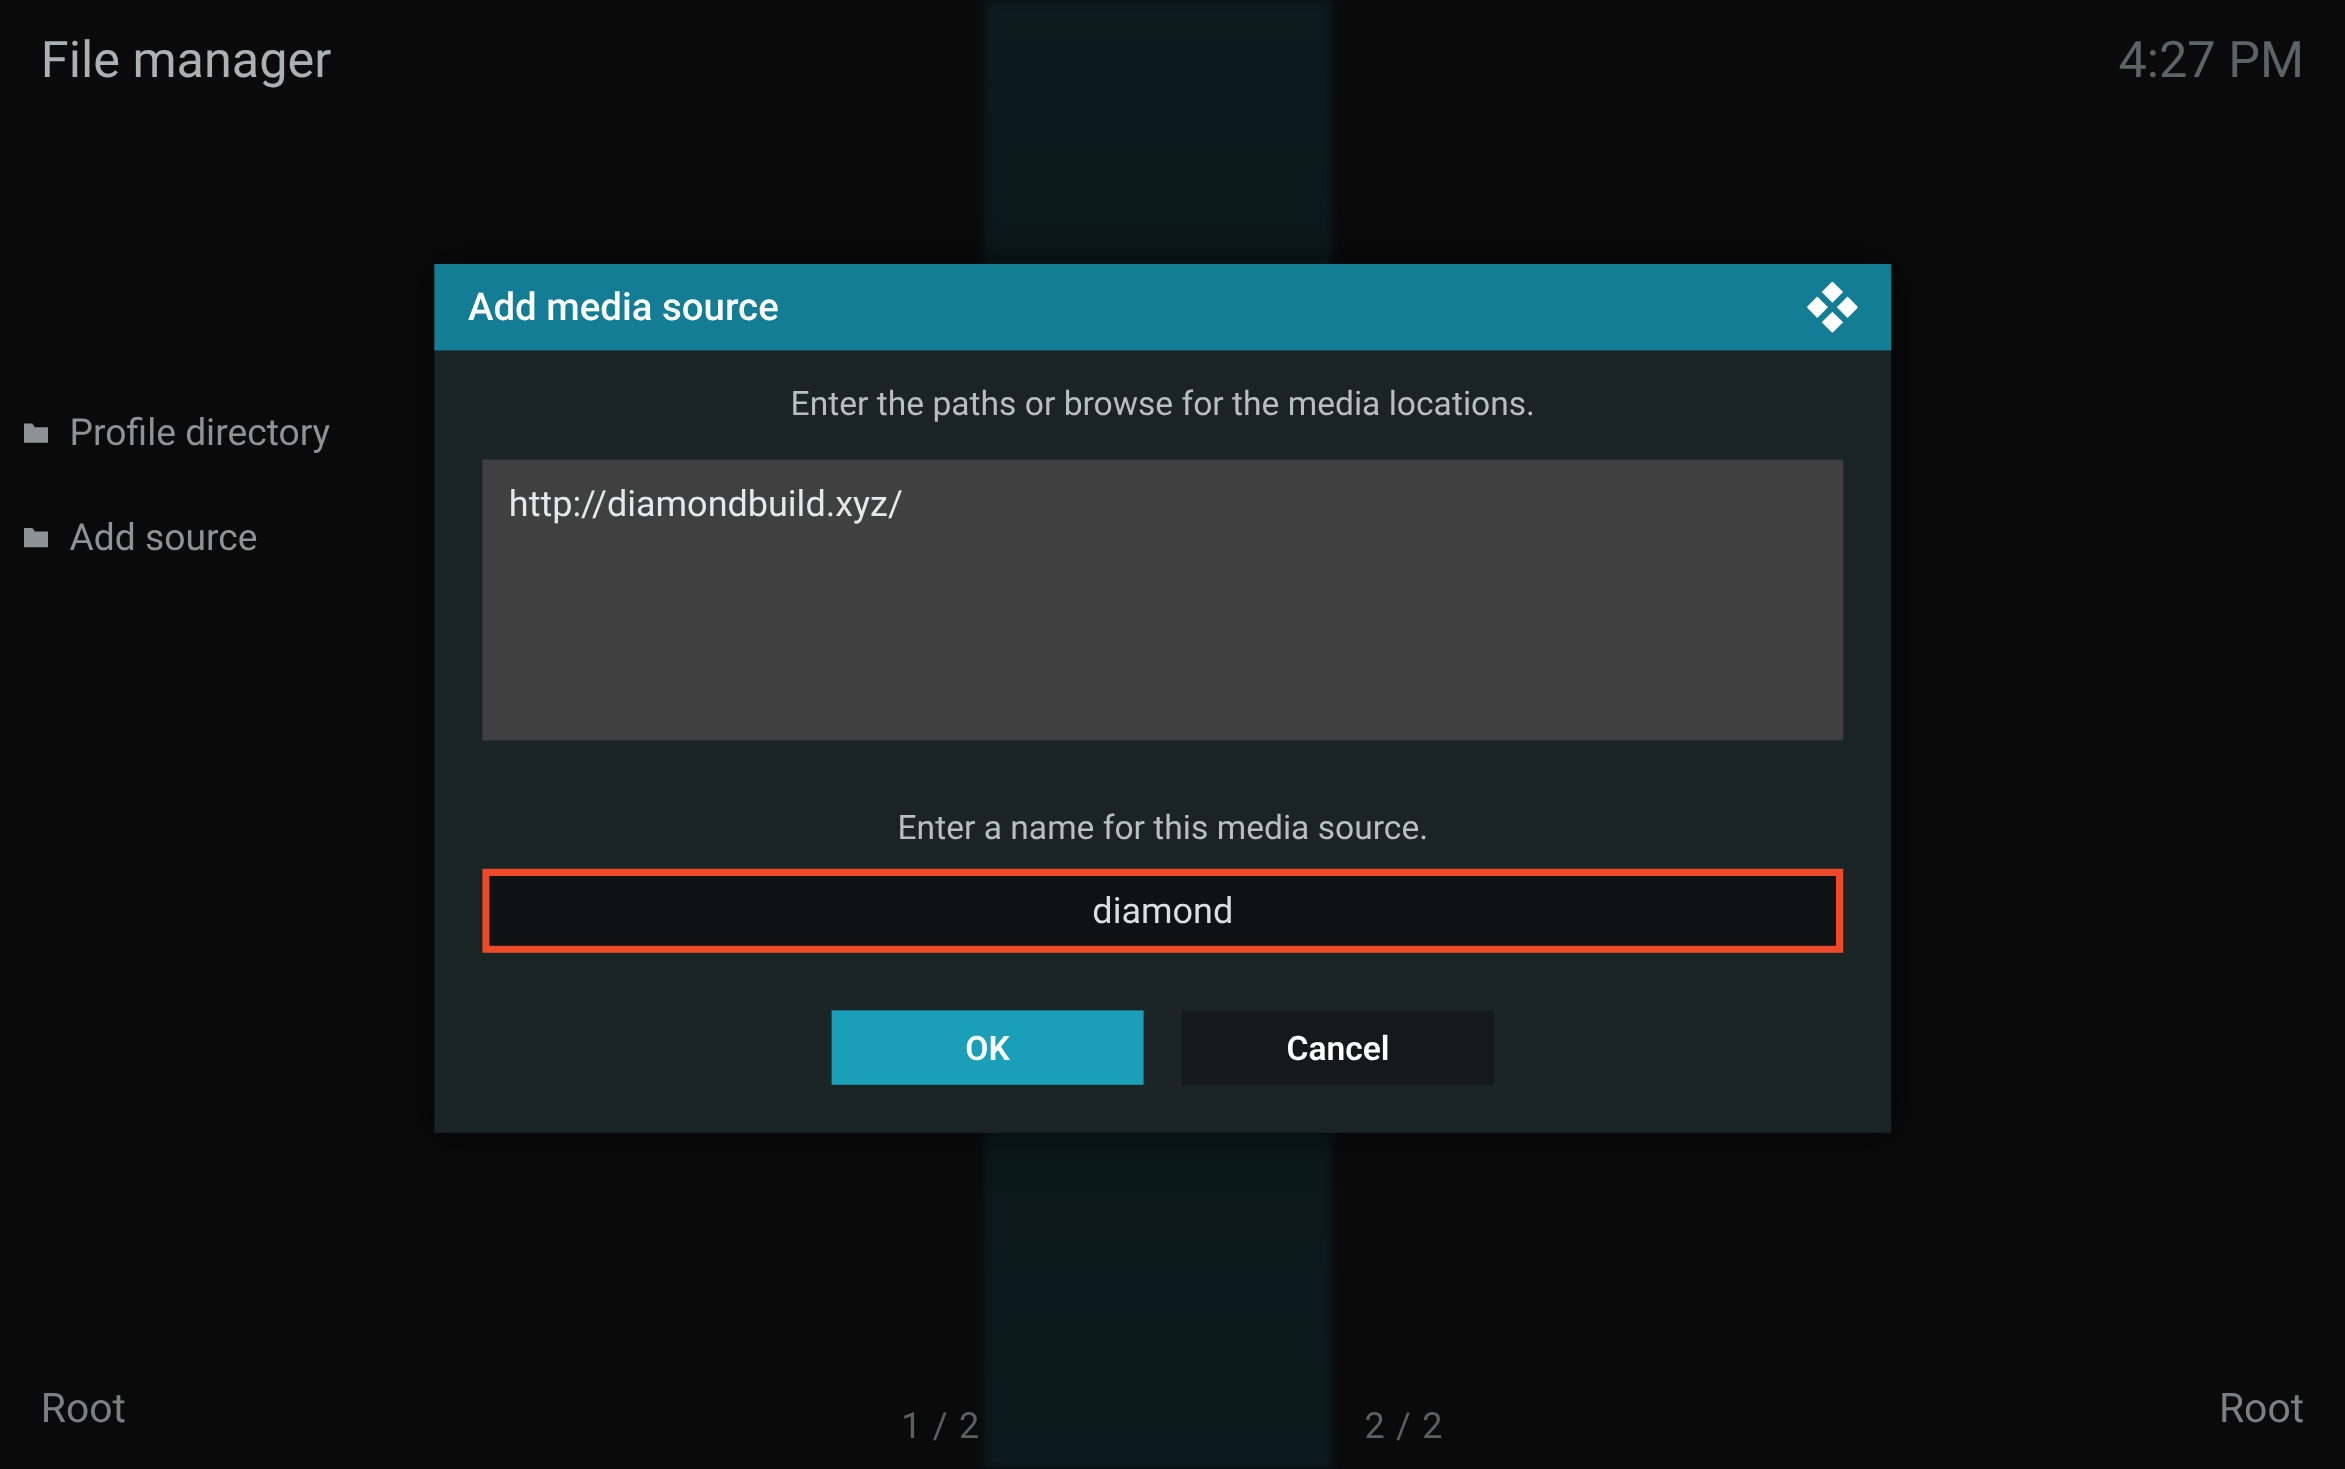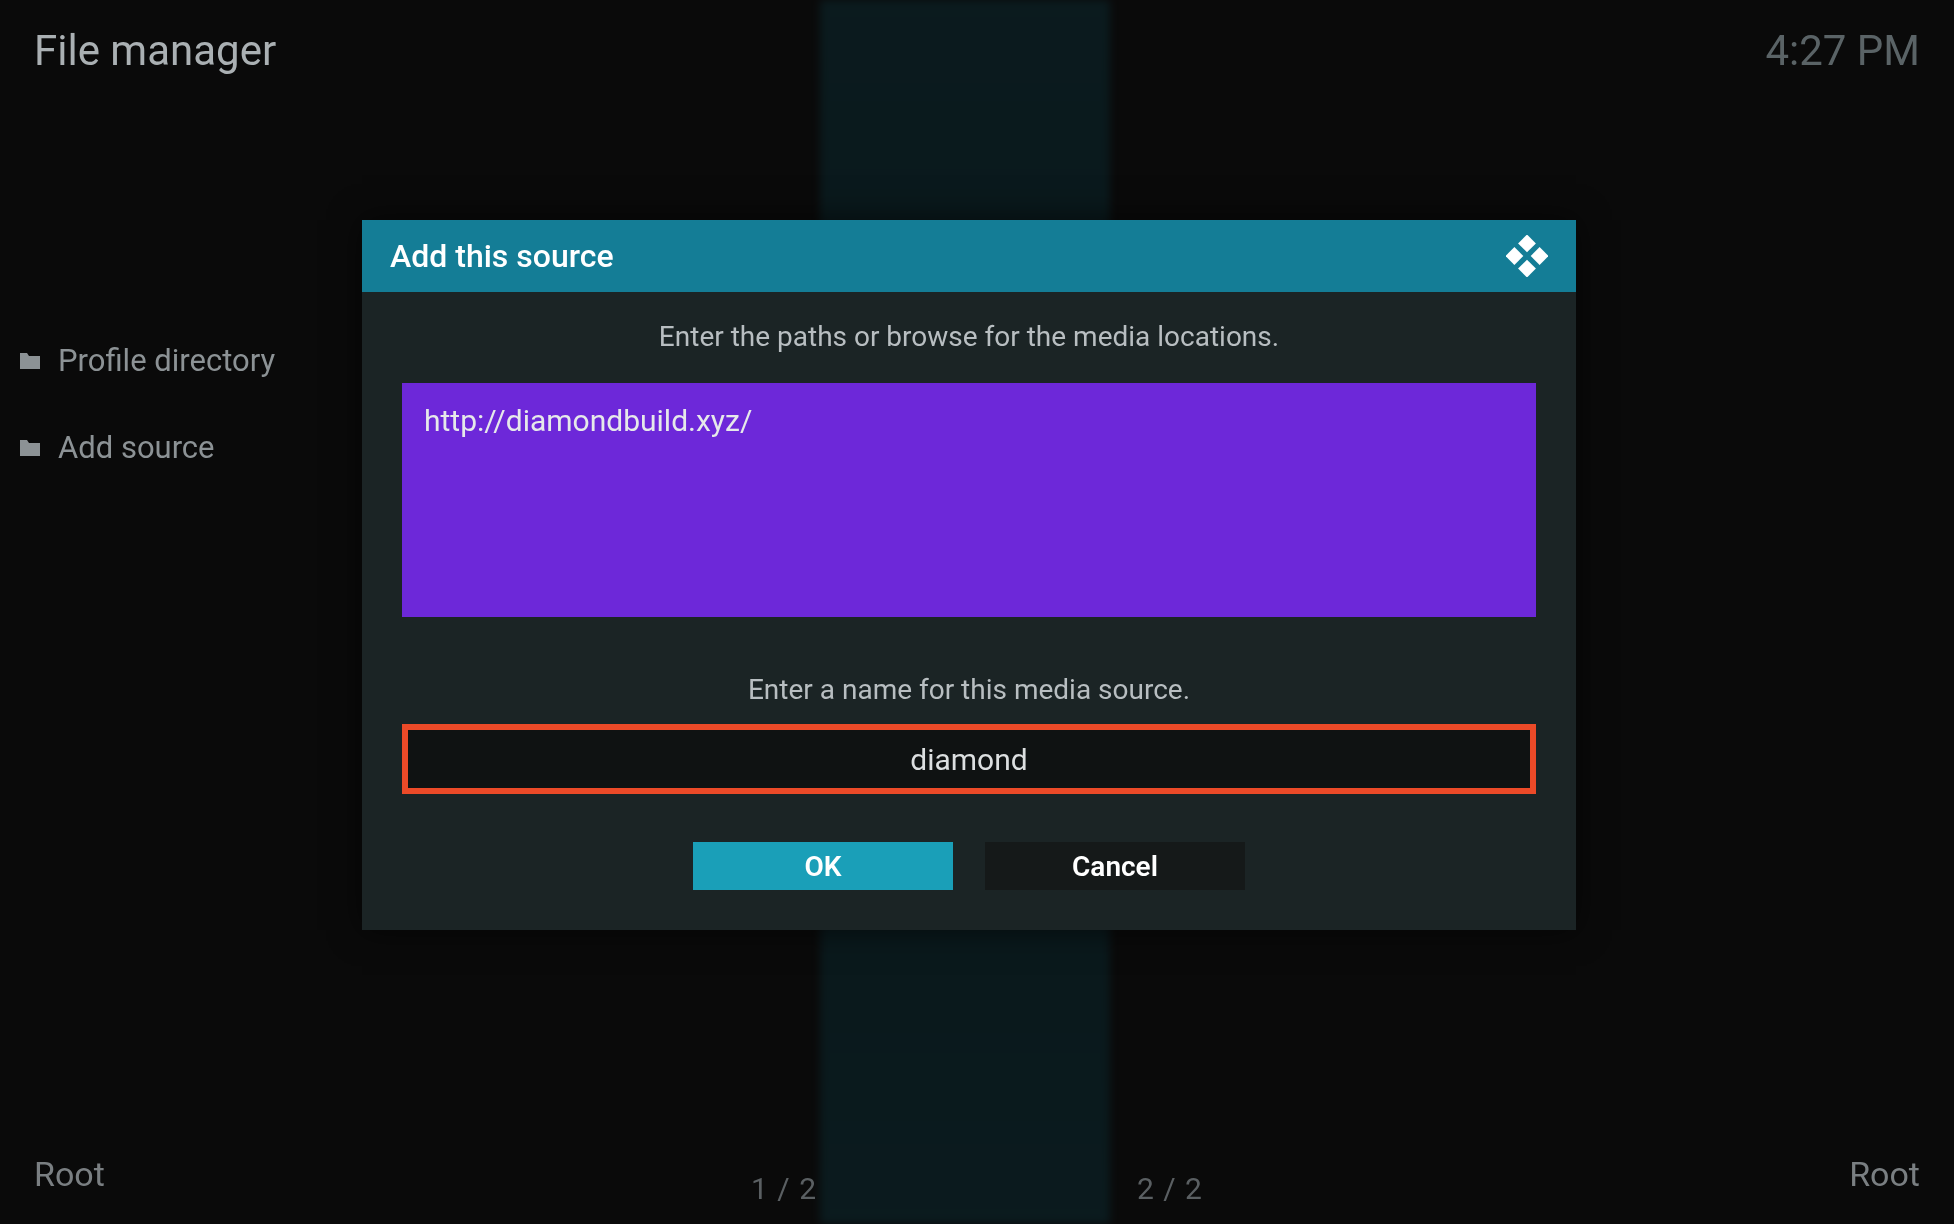--- a/index.html
+++ b/index.html
@@ -130,21 +130,21 @@
       font-size: 28px;
       margin-bottom: 30px;
     }
     .paths-row {
       display: flex;
       gap: 34px;
       align-items: flex-start;
     }
     .path-input-area {
       flex: 1;
-      background: #6d28d9;
+      background: #404040;
       height: 234px;
       padding: 18px 22px;
       color: #e6e9ea;
       font-size: 30px;
       line-height: 1.3;
     }
     .side-buttons {
       width: 242px;
       display: flex;
       flex-direction: column;
@@ -188,21 +188,21 @@
       font-size: 30px;
     }
     .bottom-buttons {
       display: flex;
       justify-content: center;
       gap: 32px;
       margin-top: 48px;
     }
     .bottom-buttons .btn {
       width: 260px;
-      height: 48px;
+      height: 62px;
     }
     .btn-primary {
       background: #1a9fb8;
     }
     .btn-secondary {
       background: #151919;
     }
   </style>
 </head>
 <body>
@@ -238,21 +238,21 @@
     <div>Root</div>
     <div>Root</div>
   </div>
   <div class="pager">
     <span>1 / 2</span>
     <span>2 / 2</span>
   </div>
 
   <div class="dialog">
     <div class="dialog-header">
-      <div class="dialog-title">Add this source</div>
+      <div class="dialog-title">Add media source</div>
       <div class="kodi-logo">
         <svg viewBox="0 0 40 40" fill="#ffffff">
           <rect x="14" y="2" width="12" height="12" transform="rotate(45 20 8)"></rect>
           <rect x="2" y="14" width="12" height="12" transform="rotate(45 8 20)"></rect>
           <rect x="26" y="14" width="12" height="12" transform="rotate(45 32 20)"></rect>
           <rect x="14" y="26" width="12" height="12" transform="rotate(45 20 32)"></rect>
         </svg>
       </div>
     </div>
     <div class="dialog-body">

